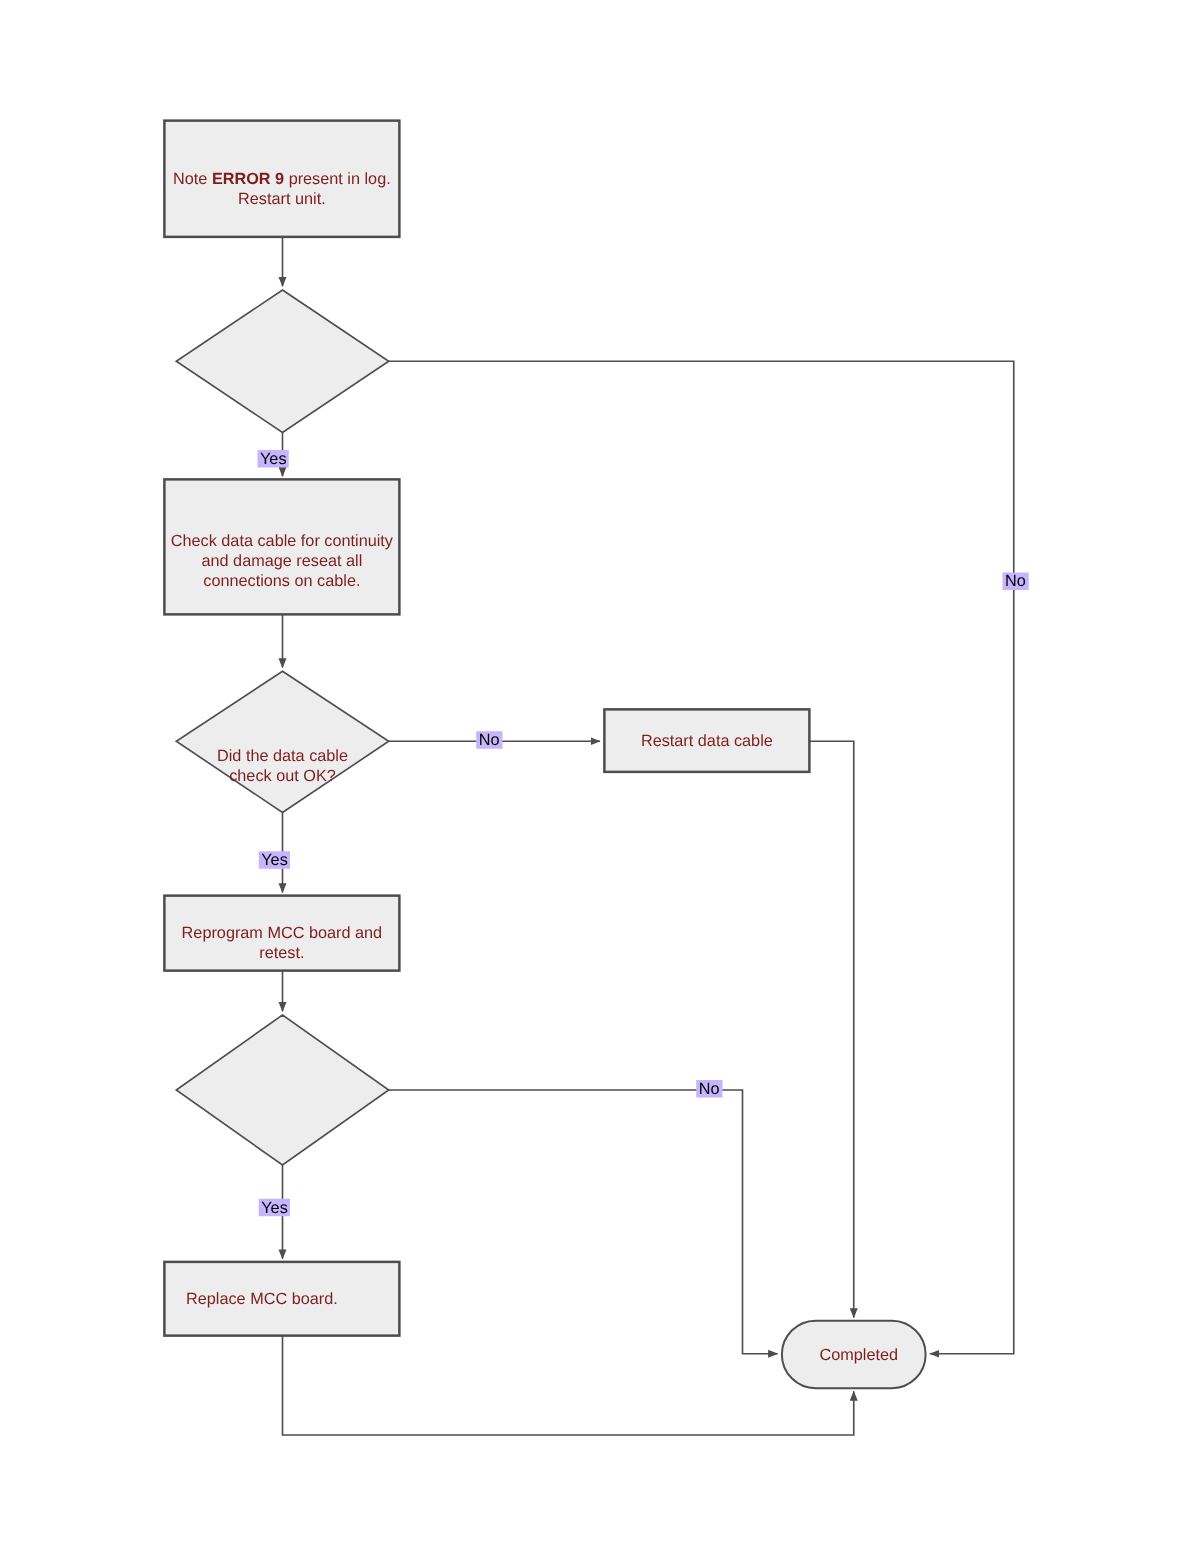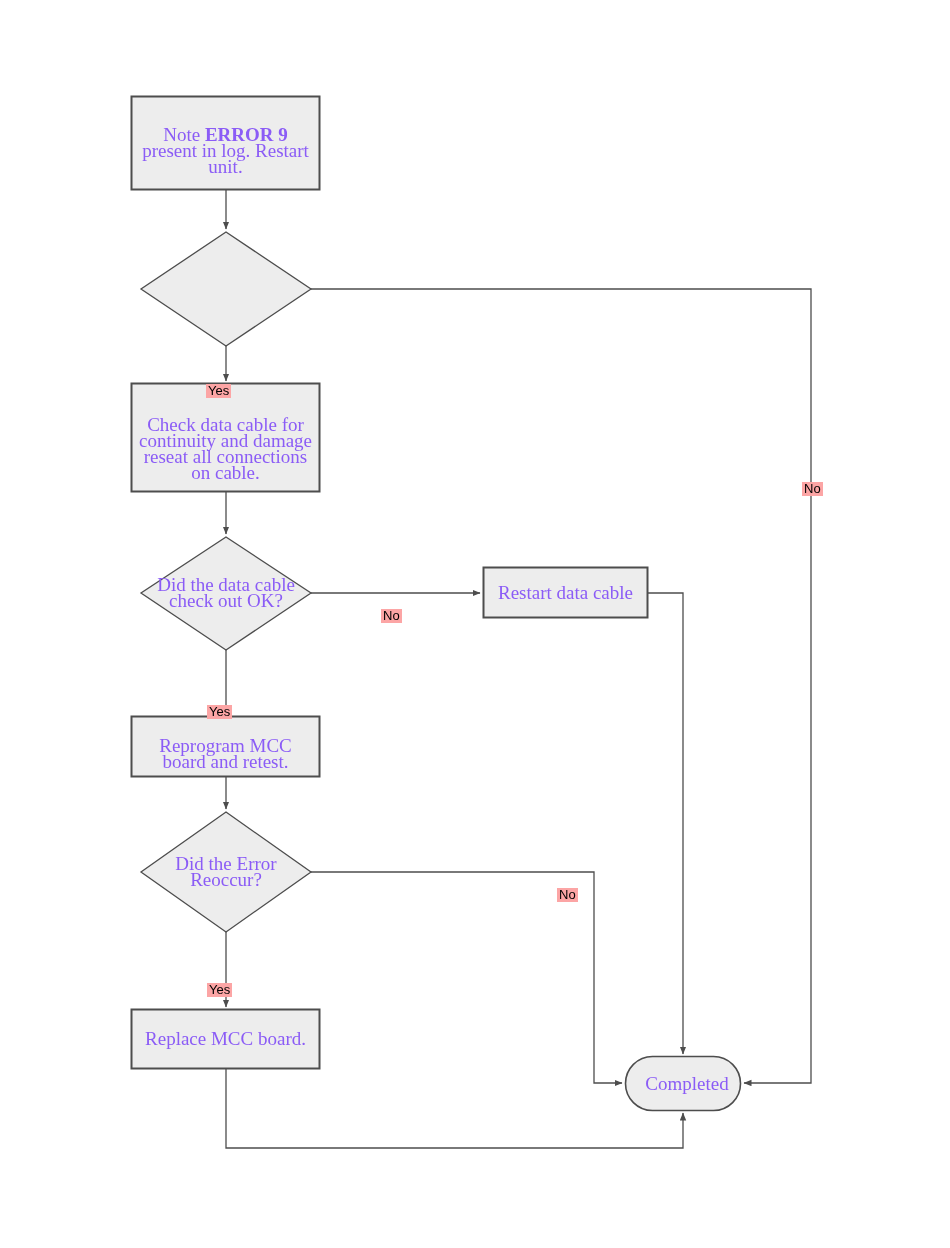--- a/index.html
+++ b/index.html
@@ -21,37 +21,36 @@
     top: 0;
     width: 950px;
     height: 1248px;
   }
   .node-label {
     position: absolute;
     display: flex;
     align-items: center;
     justify-content: center;
     text-align: center;
-    font-family: Liberation Serif, serif;
-    font-size: 19px;
+    font-family: Liberation Sans, sans-serif;
+    font-size: 13px;
     line-height: 16px;
-    color: #8b5cf6;
+    color: #7f1d1d;
     pointer-events: none;
     white-space: pre-line;
   }
   .edge-label {
     position: absolute;
     font-family: "Liberation Sans", sans-serif;
     font-size: 13px;
     line-height: 14px;
     color: #000000;
-    background: #fca5a5;
+    background: #c4b5fd;
     padding: 0 2px;
     white-space: nowrap;
-    margin-top: 24px;
   }
   .bold-seg { font-weight: bold; }
 </style>
 </head>
 <body>
 
 <div id="page">
 
   <svg id="flow-svg" viewBox="0 0 950 1248">
     <defs>
@@ -103,31 +102,29 @@
 
   <div class="node-label" style="left:135px; top:98px; width:181px; height:90px;">
     <span>
       <span>Note </span><span class="bold-seg">ERROR 9</span><span> present in log. Restart unit.</span>
     </span>
   </div>
 
 
   <div class="node-label" style="left:136px; top:394px; width:179px; height:109px;">Check data cable for continuity and damage reseat all connections on cable.</div>
 
-  <div class="node-label" style="left:149px; top:568px; width:154px; height:50px;">Did the data cable
+  <div class="node-label" style="left:149px; top:588px; width:154px; height:50px;">Did the data cable
 check out OK?</div>
 
   <div class="node-label" style="left:487px; top:569px; width:157px; height:47px;">Restart data cable</div>
 
   <div class="node-label" style="left:136px; top:719px; width:179px; height:70px;">Reprogram MCC board and retest.</div>
 
-  <div class="node-label" style="left:156px; top:848px; width:140px; height:48px;">Did the Error
-Reoccur?</div>
 
-  <div class="node-label" style="left:136px; top:1012px; width:179px; height:54px;">Replace MCC board.</div>
+  <div class="node-label" style="left:120px; top:1012px; width:179px; height:54px;">Replace MCC board.</div>
 
   <div class="node-label" style="left:628px; top:1058px; width:118px; height:51px;">Completed</div>
 
   <div class="edge-label" style="left:802px; top:458px;">No</div>
 
   <div class="edge-label" style="left:206px; top:360px;">Yes</div>
 
   <div class="edge-label" style="left:381px; top:585px;">No</div>
 
   <div class="edge-label" style="left:207px; top:681px;">Yes</div>

